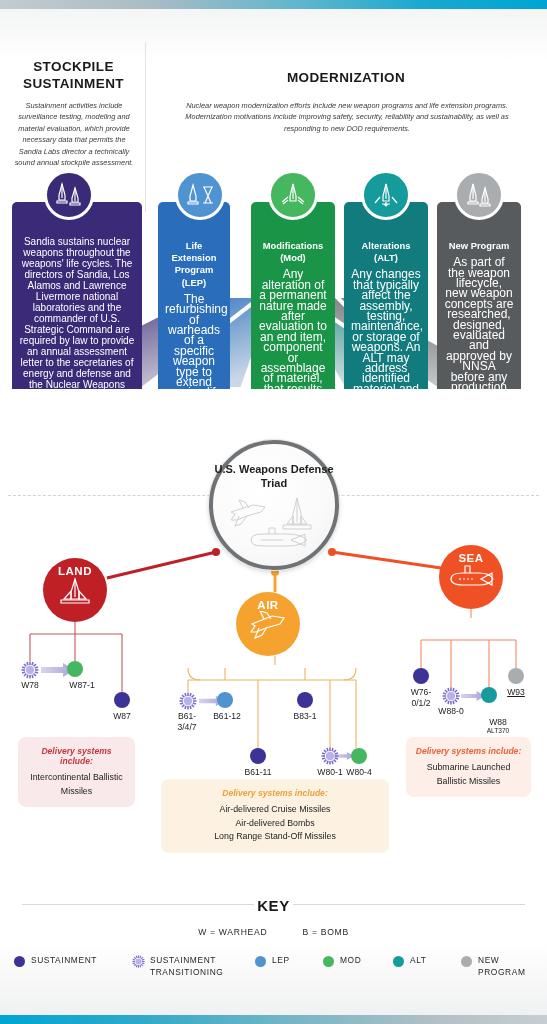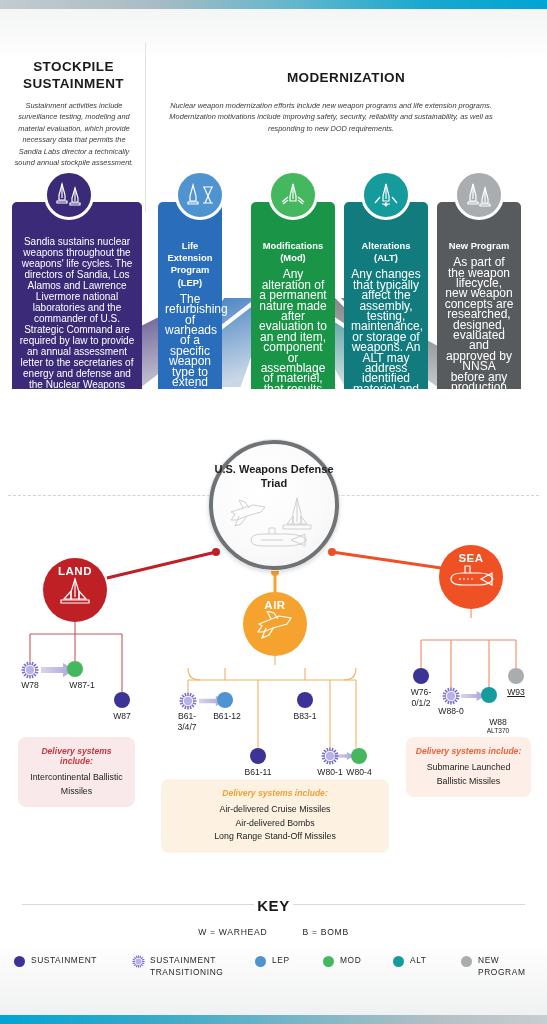--- a/index.html
+++ b/index.html
@@ -28,37 +28,37 @@
     font-weight: 700; color: #1a1a1a; letter-spacing: .4px;
   }
   #stockpile-title { left: 6px; top: 58px; width: 135px; font-size: 13.5px; line-height: 17px; }
   #modern-title { left: 150px; top: 70px; width: 392px; font-size: 13.5px; }
 
   .panel-desc {
     position: absolute; text-align: center; font-style: italic;
     color: #3b3b3b; font-size: 7.4px; line-height: 11.4px;
   }
   #stockpile-desc { left: 10px; top: 100px; width: 128px; }
-  #modern-desc { left: 152px; top: 100px; width: 358px; }
+  #modern-desc { left: 168px; top: 100px; width: 358px; }
 
   
   .wedges { position: absolute; left: 0; top: 200px; width: 547px; height: 300px; }
 
   
   .col {
     position: absolute;
     border-radius: 5px 5px 0 0;
     color: #fff; text-align: center;
     padding: 38px 7px 8px 7px;
   }
   .col h3 { font-size: 9.4px; line-height: 12.2px; font-weight: 700; margin-bottom: 5px; }
   .col p  { font-size: 12px; line-height: 10.4px; font-weight: 400; }
 
   #col-sustainment { left: 12px;  top: 202px; width: 130px; height: 187px; background:#3a2a78; }
-  #col-lep    { left: 158px; top: 202px; width: 64px;  height: 187px; background:#2a6ebb; }
+  #col-lep    { left: 158px; top: 202px; width: 72px;  height: 187px; background:#2a6ebb; }
   #col-mod    { left: 251px; top: 202px; width: 84px;  height: 187px; background:#1a9547; }
   #col-alt    { left: 344px; top: 202px; width: 84px;  height: 187px; background:#127b7e; }
   #col-new    { left: 437px; top: 202px; width: 84px;  height: 187px; background:#575b5e; }
   #col-sustainment { padding-top: 34px; }
   #col-sustainment p { font-size: 10px; line-height: 11px; }
 
   
   .badge {
     position: absolute; border-radius: 50%;
     display: flex; align-items: center; justify-content: center;
@@ -88,21 +88,21 @@
            border-top:1px dashed #d2d2d2; }
 
   
   .hub {
     position: absolute; border-radius: 50%;
     display:flex; flex-direction:column; align-items:center; justify-content:flex-start;
     color:#fff; z-index: 5;
   }
   .hub .hub-label { font-size: 11.5px; font-weight: 700; letter-spacing:.5px; margin-top:7px; }
   #hub-land { left: 43px;  top: 558px; width: 64px; height: 64px; background:#bf2026; }
-  #hub-air  { left: 243px; top: 592px; width: 64px; height: 64px; background:#f6a22e; }
+  #hub-air  { left: 236px; top: 592px; width: 64px; height: 64px; background:#f6a22e; }
   #hub-sea  { left: 439px; top: 545px; width: 64px; height: 64px; background:#ef5124; }
 
   
   .node { position:absolute; width:16px; height:16px; border-radius:50%; z-index:4; }
   .node-label {
     position:absolute; text-align:center; font-size:8.6px; color:#1d1d1d;
     line-height:10.5px; z-index:4; white-space:pre-line;
   }
   .node-sub { font-size:6.6px; display:block; line-height:8px; }
 

